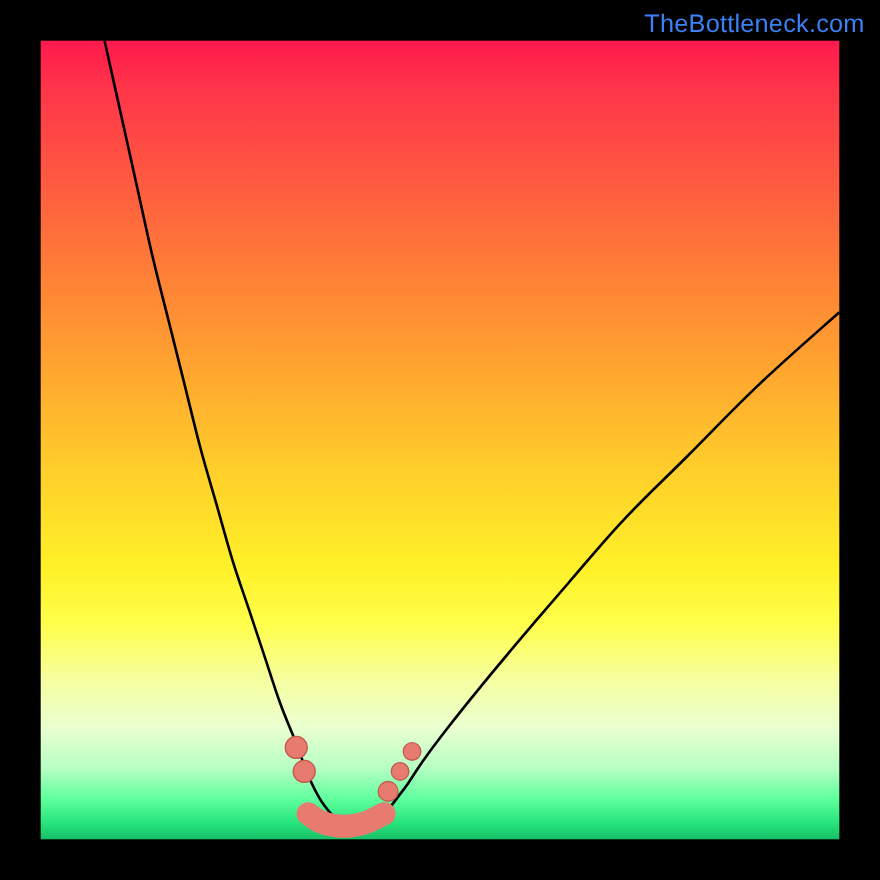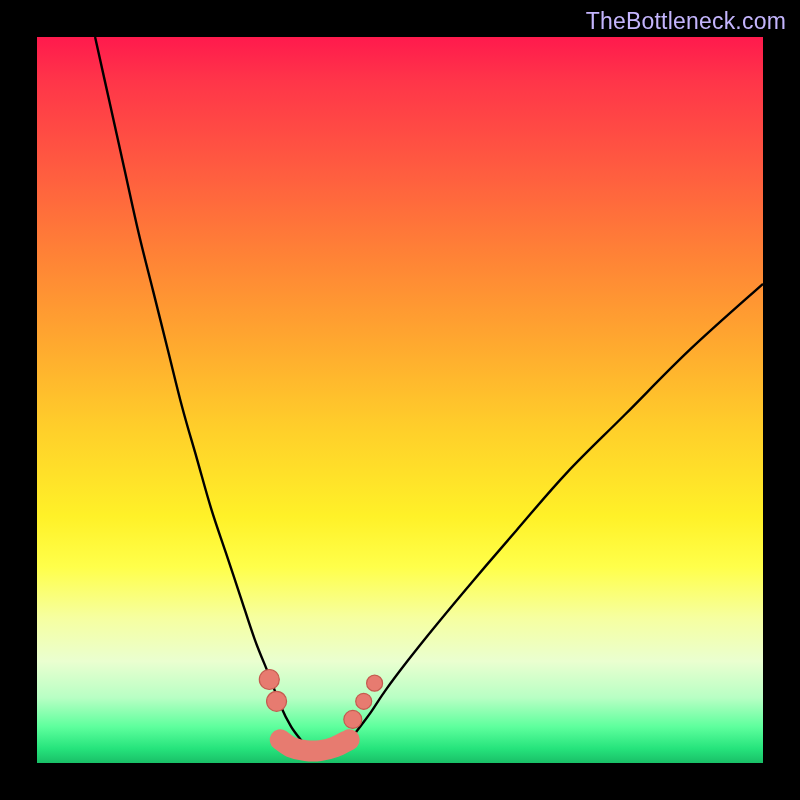--- a/index.html
+++ b/index.html
@@ -40,21 +40,21 @@
       #b8ffc4 91%,
       #5eff9d 95%,
       #26e47c 98%,
       #19bf67 100%
     );
   }
   .watermark {
     position: absolute;
     top: 8px;
     right: 14px;
-    color: #c4b5fd;
+    color: #3b82f6;
     font-size: 23px;
     font-weight: 400;
     letter-spacing: 0.2px;
     user-select: none;
   }
   svg.curves {
     position: absolute;
     left: 0;
     top: 0;
     width: 726px;

